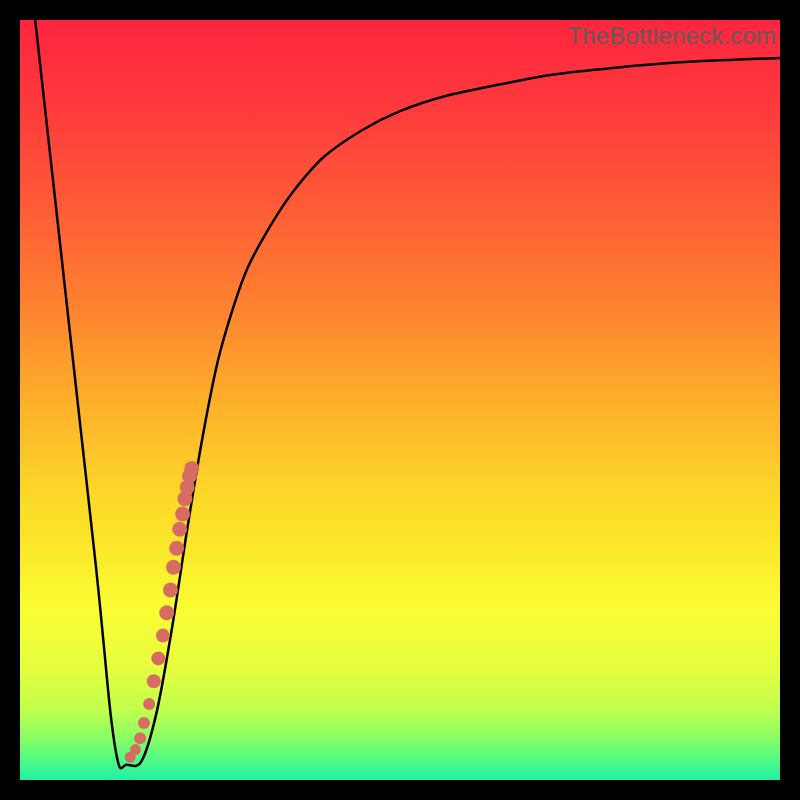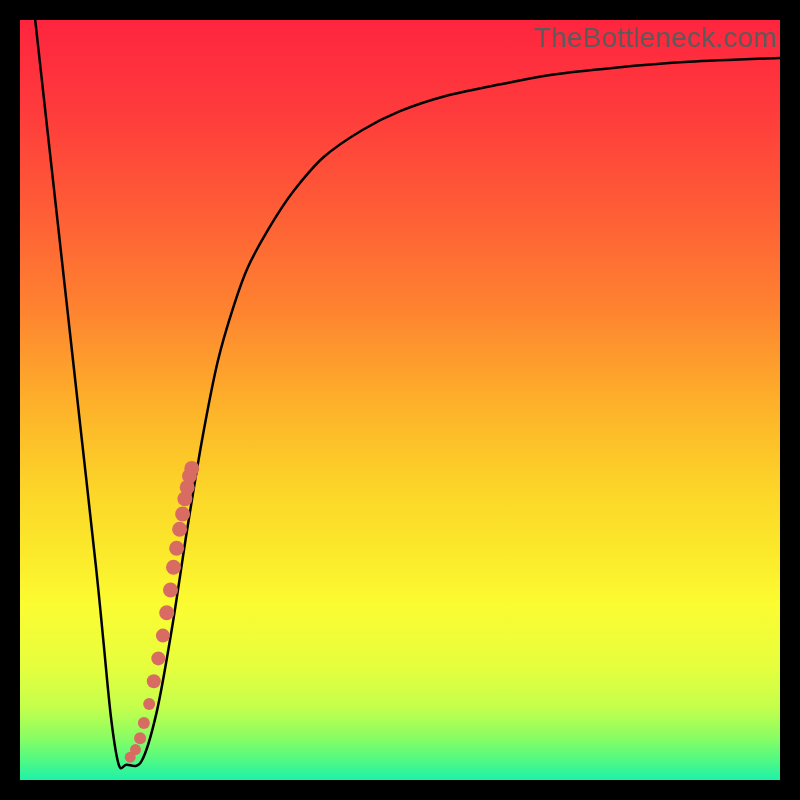--- a/index.html
+++ b/index.html
@@ -27,21 +27,21 @@
   }
   .gradient {
     position: absolute;
     left: 0; top: 0;
     width: 100%; height: 100%;
   }
   .watermark {
     position: absolute;
     right: 3px;
     top: 2px;
-    font-size: 28px;
+    font-size: 24px;
     font-weight: 500;
     color: #5b5b5b;
     letter-spacing: 0.2px;
     user-select: none;
   }
   svg.overlay {
     position: absolute;
     left: 0; top: 0;
     width: 100%; height: 100%;
   }

